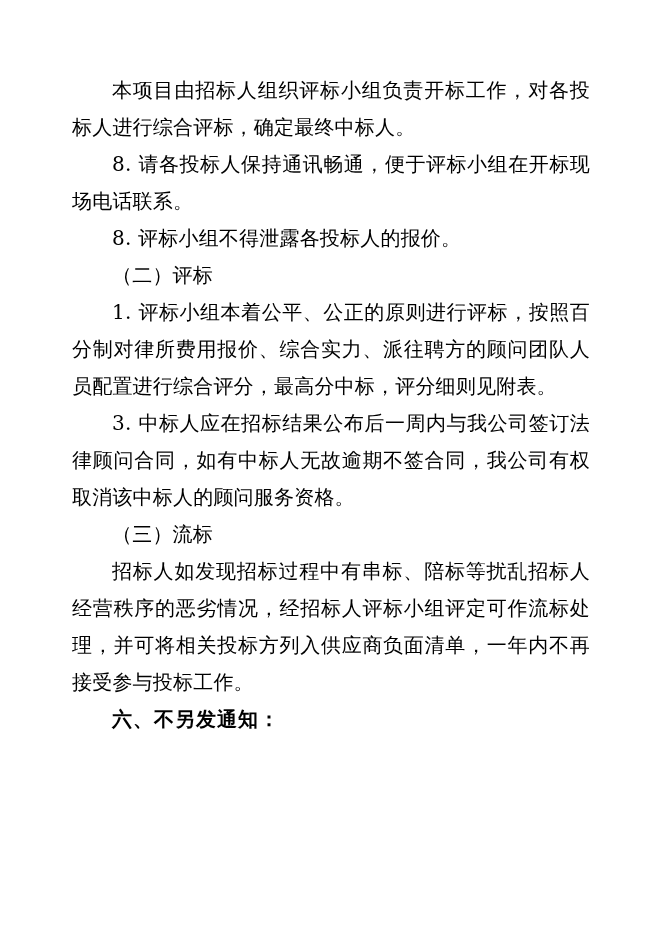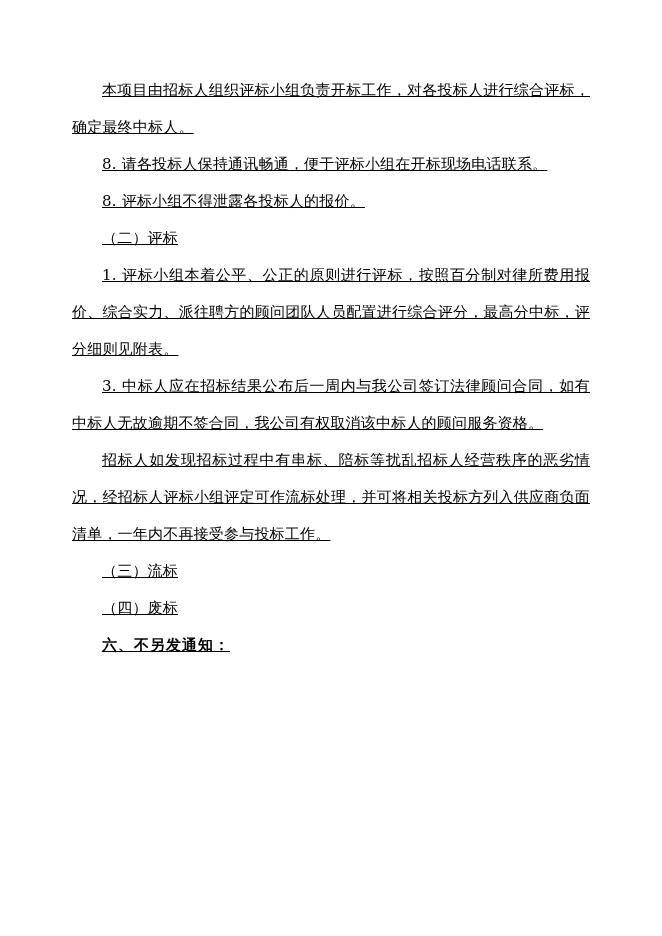--- a/index.html
+++ b/index.html
@@ -16,26 +16,25 @@
     overflow: hidden;
   }
   .page {
     box-sizing: border-box;
     width: 662px;
     height: 936px;
     padding: 72px 72px 60px 72px;
     background: #ffffff;
   }
   .doc-body {
-    font-size: 15px;
+    font-size: 20px;
     line-height: 37px;
     text-align: justify;
     text-justify: inter-ideograph;
     letter-spacing: 0.2px;
-    text-decoration: underline;
   }
   p.para {
     margin: 0;
     padding: 0;
     text-indent: 2em;
   }
   p.heading {
     margin: 0;
     padding: 0;
     text-indent: 2em;
@@ -47,18 +46,17 @@
 <body>
 
 <div class="page">
   <div class="doc-body">
     <p class="para">本项目由招标人组织评标小组负责开标工作，对各投标人进行综合评标，确定最终中标人。</p>
     <p class="para">8. 请各投标人保持通讯畅通，便于评标小组在开标现场电话联系。</p>
     <p class="para">8. 评标小组不得泄露各投标人的报价。</p>
     <p class="para">（二）评标</p>
     <p class="para">1. 评标小组本着公平、公正的原则进行评标，按照百分制对律所费用报价、综合实力、派往聘方的顾问团队人员配置进行综合评分，最高分中标，评分细则见附表。</p>
     <p class="para">3. 中标人应在招标结果公布后一周内与我公司签订法律顾问合同，如有中标人无故逾期不签合同，我公司有权取消该中标人的顾问服务资格。</p>
+    <p class="para">（三）流标</p>
     <p class="para">招标人如发现招标过程中有串标、陪标等扰乱招标人经营秩序的恶劣情况，经招标人评标小组评定可作流标处理，并可将相关投标方列入供应商负面清单，一年内不再接受参与投标工作。</p>
-    <p class="para">（三）流标</p>
-    <p class="para">（四）废标</p>
     <p class="heading">六、不另发通知：</p>
   </div>
 </div>
 
 </body></html>

